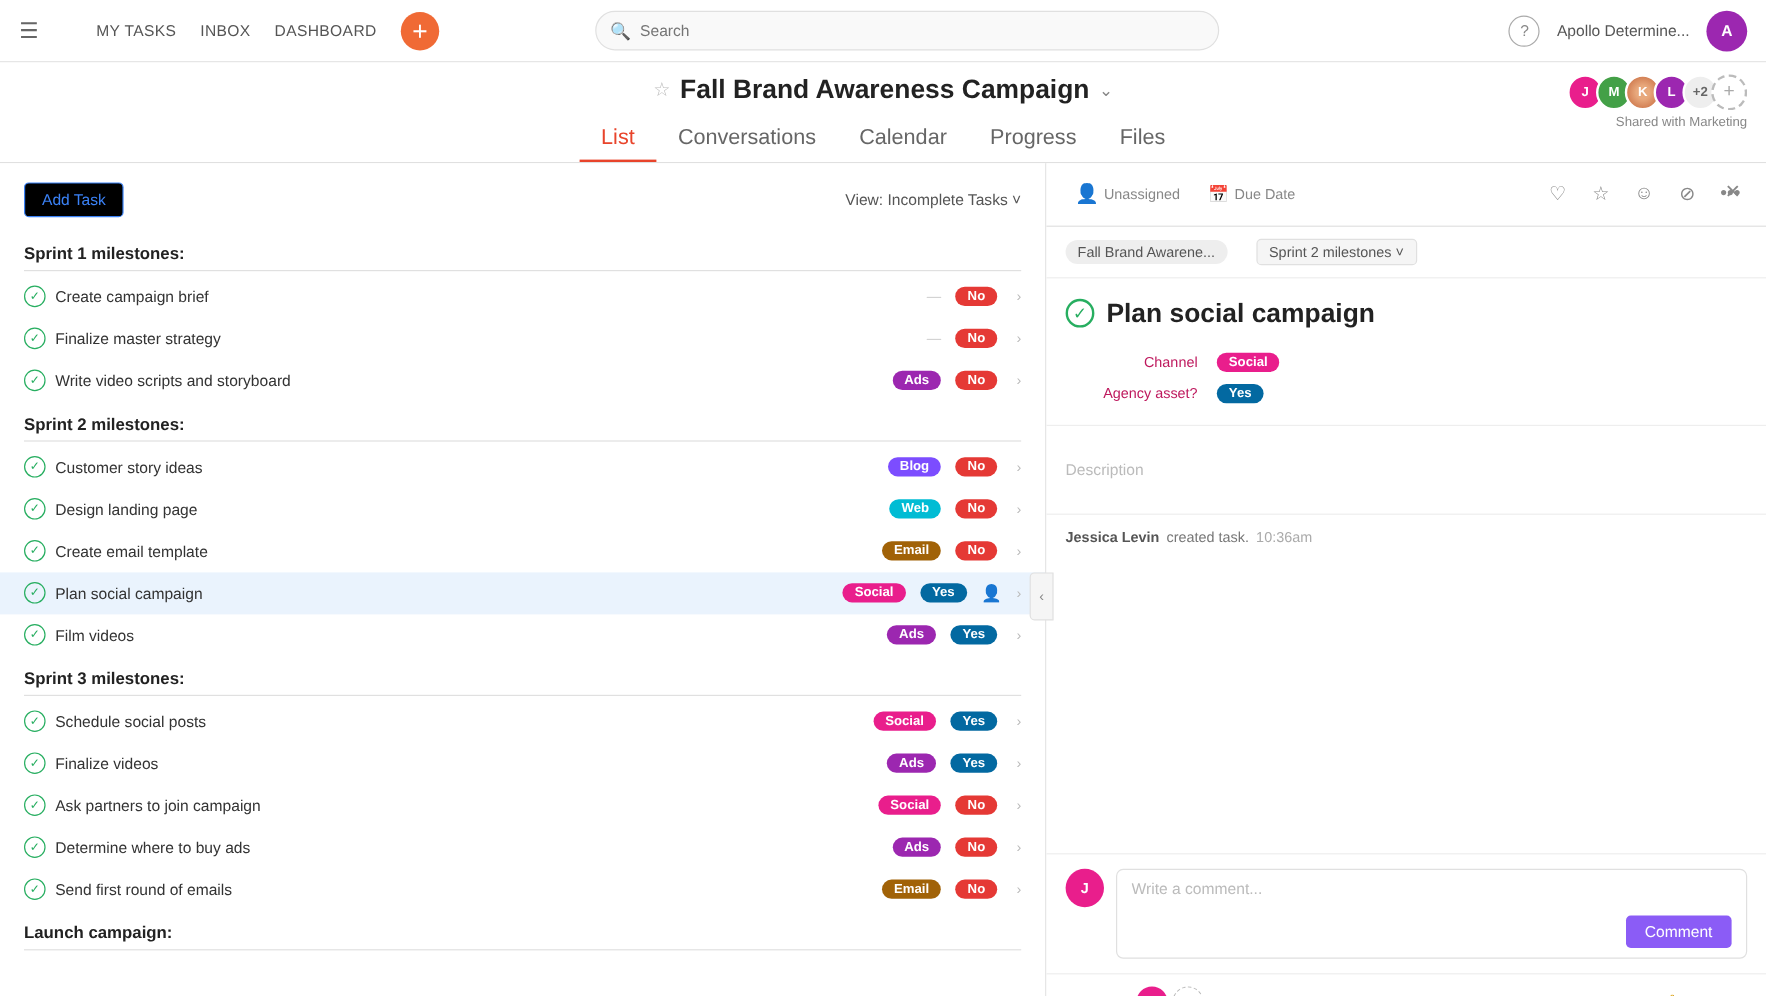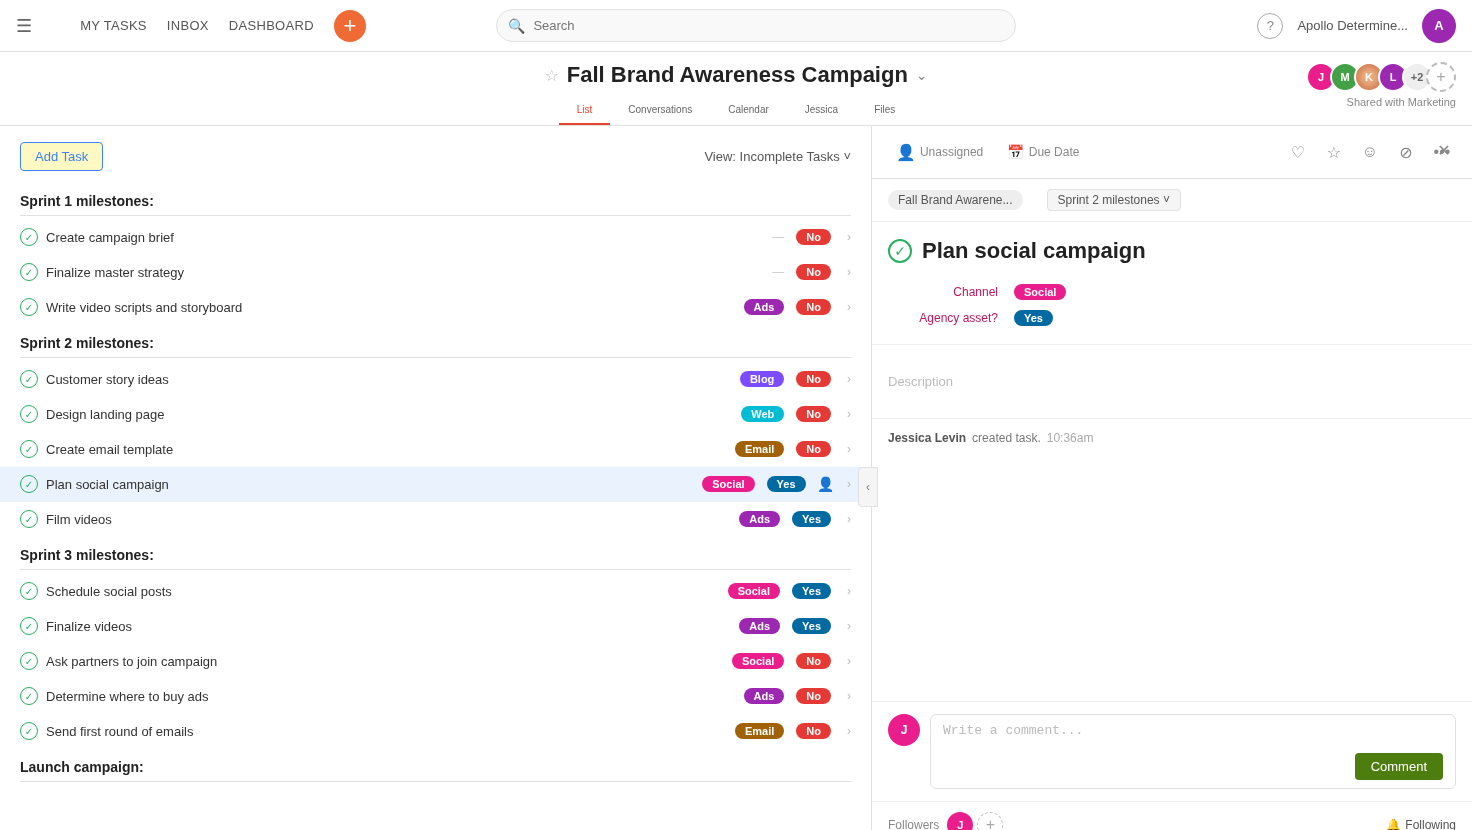--- a/index.html
+++ b/index.html
@@ -35,37 +35,37 @@
     .project-header {
       background: #fff; border-bottom: 1px solid #e0e0e0;
       display: flex; flex-direction: column; align-items: center; padding: 10px 0 0;
       position: relative;
     }
     .project-title-row { display: flex; align-items: center; gap: 8px; margin-bottom: 8px; }
     .star-icon { color: #bbb; font-size: 16px; cursor: pointer; }
     .project-title { font-size: 22px; font-weight: 600; color: #222; }
     .chevron-icon { color: #888; font-size: 14px; cursor: pointer; }
     .project-tabs { display: flex; gap: 0; }
-    .tab { padding: 8px 18px; font-size: 10px; color: #666; cursor: pointer; border-bottom: 2px solid transparent; }
+    .tab { padding: 8px 18px; font-size: 18px; color: #666; cursor: pointer; border-bottom: 2px solid transparent; }
     .tab.active { color: #e8442b; border-bottom: 2px solid #e8442b; font-weight: 500; }
     .shared-info { position: absolute; right: 16px; top: 10px; display: flex; flex-direction: column; align-items: flex-end; gap: 4px; }
     .avatars-row { display: flex; align-items: center; }
     .shared-avatar { width: 30px; height: 30px; border-radius: 50%; border: 2px solid #fff; margin-left: -6px; font-size: 11px; display: flex; align-items: center; justify-content: center; font-weight: 600; color: #fff; }
     .shared-avatar:first-child { margin-left: 0; }
     .count-badge { width: 30px; height: 30px; border-radius: 50%; border: 2px solid #fff; background: #eee; margin-left: -6px; font-size: 11px; display: flex; align-items: center; justify-content: center; color: #666; font-weight: 600; }
     .add-member-btn { width: 30px; height: 30px; border-radius: 50%; border: 2px dashed #bbb; margin-left: -6px; font-size: 16px; display: flex; align-items: center; justify-content: center; color: #aaa; cursor: pointer; background: #fff; }
     .shared-label { font-size: 11px; color: #888; }
 
     
     .main-layout { display: flex; height: calc(830px - 52px - 56px); }
 
     
     .left-panel { flex: 1; background: #fff; overflow-y: auto; padding: 16px 0; border-right: 1px solid #e0e0e0; position: relative; }
     .left-panel-header { display: flex; align-items: center; justify-content: space-between; padding: 0 20px 12px; }
-    .add-task-btn { border: 1.5px solid #3b82f6; color: #3b82f6; background: #fef9c3; padding: 6px 14px; border-radius: 4px; font-size: 13px; font-weight: 500; cursor: pointer; }
+    .add-task-btn { border: 1.5px solid #3b82f6; color: #3b82f6; background: #000000; padding: 6px 14px; border-radius: 4px; font-size: 13px; font-weight: 500; cursor: pointer; }
     .view-btn { font-size: 13px; color: #555; cursor: pointer; }
 
     .section-title { font-size: 14px; font-weight: 700; color: #222; padding: 10px 20px 6px; }
     .section-divider { border: none; border-top: 1.5px solid #e0e0e0; margin: 0 20px 4px; }
 
     .task-row {
       display: flex; align-items: center; padding: 8px 20px; cursor: pointer;
       border-bottom: 1px solid transparent; gap: 8px; position: relative;
     }
     .task-row.selected { background: #eaf3fd; }
@@ -109,23 +109,23 @@
     .right-panel-description { padding: 29px 16px; border-top: 1px solid #eee; border-bottom: 1px solid #eee; min-height: 60px; color: #bbb; font-size: 13px; cursor: text; }
 
     .right-panel-activity { padding: 12px 16px; flex: 1; overflow-y: auto; }
     .activity-entry { display: flex; align-items: center; gap: 6px; font-size: 12px; color: #777; }
     .activity-user { font-weight: 600; color: #555; }
     .activity-time { color: #aaa; }
 
     .right-panel-comment { display: flex; align-items: flex-start; gap: 10px; padding: 12px 16px; border-top: 1px solid #eee; }
     .comment-avatar { width: 32px; height: 32px; border-radius: 50%; flex-shrink: 0; }
     .comment-input-wrap { flex: 1; border: 1px solid #e0e0e0; border-radius: 6px; padding: 8px 12px; min-height: 60px; display: flex; flex-direction: column; justify-content: space-between; }
-    .comment-input { border: none; outline: none; font-size: 13px; color: #3b82f6; width: 100%; resize: none; font-family: Liberation Mono, monospace; }
+    .comment-input { border: none; outline: none; font-size: 13px; color: #3b82f6; width: 100%; resize: none; font-family: Liberation Sans, sans-serif; }
     .comment-input::placeholder { color: #bbb; }
-    .comment-submit { align-self: flex-end; background: #4d7c0f; color: #fff; border: none; padding: 6px 16px; border-radius: 4px; font-size: 13px; font-weight: 500; cursor: pointer; }
+    .comment-submit { align-self: flex-end; background: #8b5cf6; color: #fff; border: none; padding: 6px 16px; border-radius: 4px; font-size: 13px; font-weight: 500; cursor: pointer; }
 
     .right-panel-followers { display: flex; align-items: center; justify-content: space-between; padding: 10px 16px; border-top: 1px solid #eee; }
     .followers-label { font-size: 12px; color: #888; margin-right: 8px; }
     .follower-avatar { width: 26px; height: 26px; border-radius: 50%; }
     .follower-add { width: 26px; height: 26px; border-radius: 50%; border: 1.5px dashed #bbb; display: flex; align-items: center; justify-content: center; color: #aaa; font-size: 16px; cursor: pointer; margin-left: 4px; }
     .following-btn { font-size: 12px; color: #555; display: flex; align-items: center; gap: 4px; cursor: pointer; }
 
     
     .collapse-toggle { position: absolute; left: -14px; top: 50%; transform: translateY(-50%); width: 20px; height: 40px; background: #f5f5f5; border: 1px solid #e0e0e0; border-radius: 4px 0 0 4px; display: flex; align-items: center; justify-content: center; cursor: pointer; color: #888; font-size: 12px; }
   </style>
@@ -154,21 +154,21 @@
 <div class="project-header">
   <div class="project-title-row">
     <span class="star-icon">☆</span>
     <span class="project-title">Fall Brand Awareness Campaign</span>
     <span class="chevron-icon">⌄</span>
   </div>
   <div class="project-tabs">
     <div class="tab active">List</div>
     <div class="tab">Conversations</div>
     <div class="tab">Calendar</div>
-    <div class="tab">Jessica</div>
+    <div class="tab">Progress</div>
     <div class="tab">Files</div>
   </div>
   <div class="shared-info">
     <div class="avatars-row">
       <div class="shared-avatar" style="background:#e91e8c;">J</div>
       <div class="shared-avatar" style="background:#43a047;">M</div>
       <div class="shared-avatar" style="background:#e07b39; background-image: radial-gradient(circle, #e8a87c 30%, #c4653a 100%);">K</div>
       <div class="shared-avatar" style="background:#9c27b0;">L</div>
       <div class="count-badge">+2</div>
       <div class="add-member-btn">+</div>

